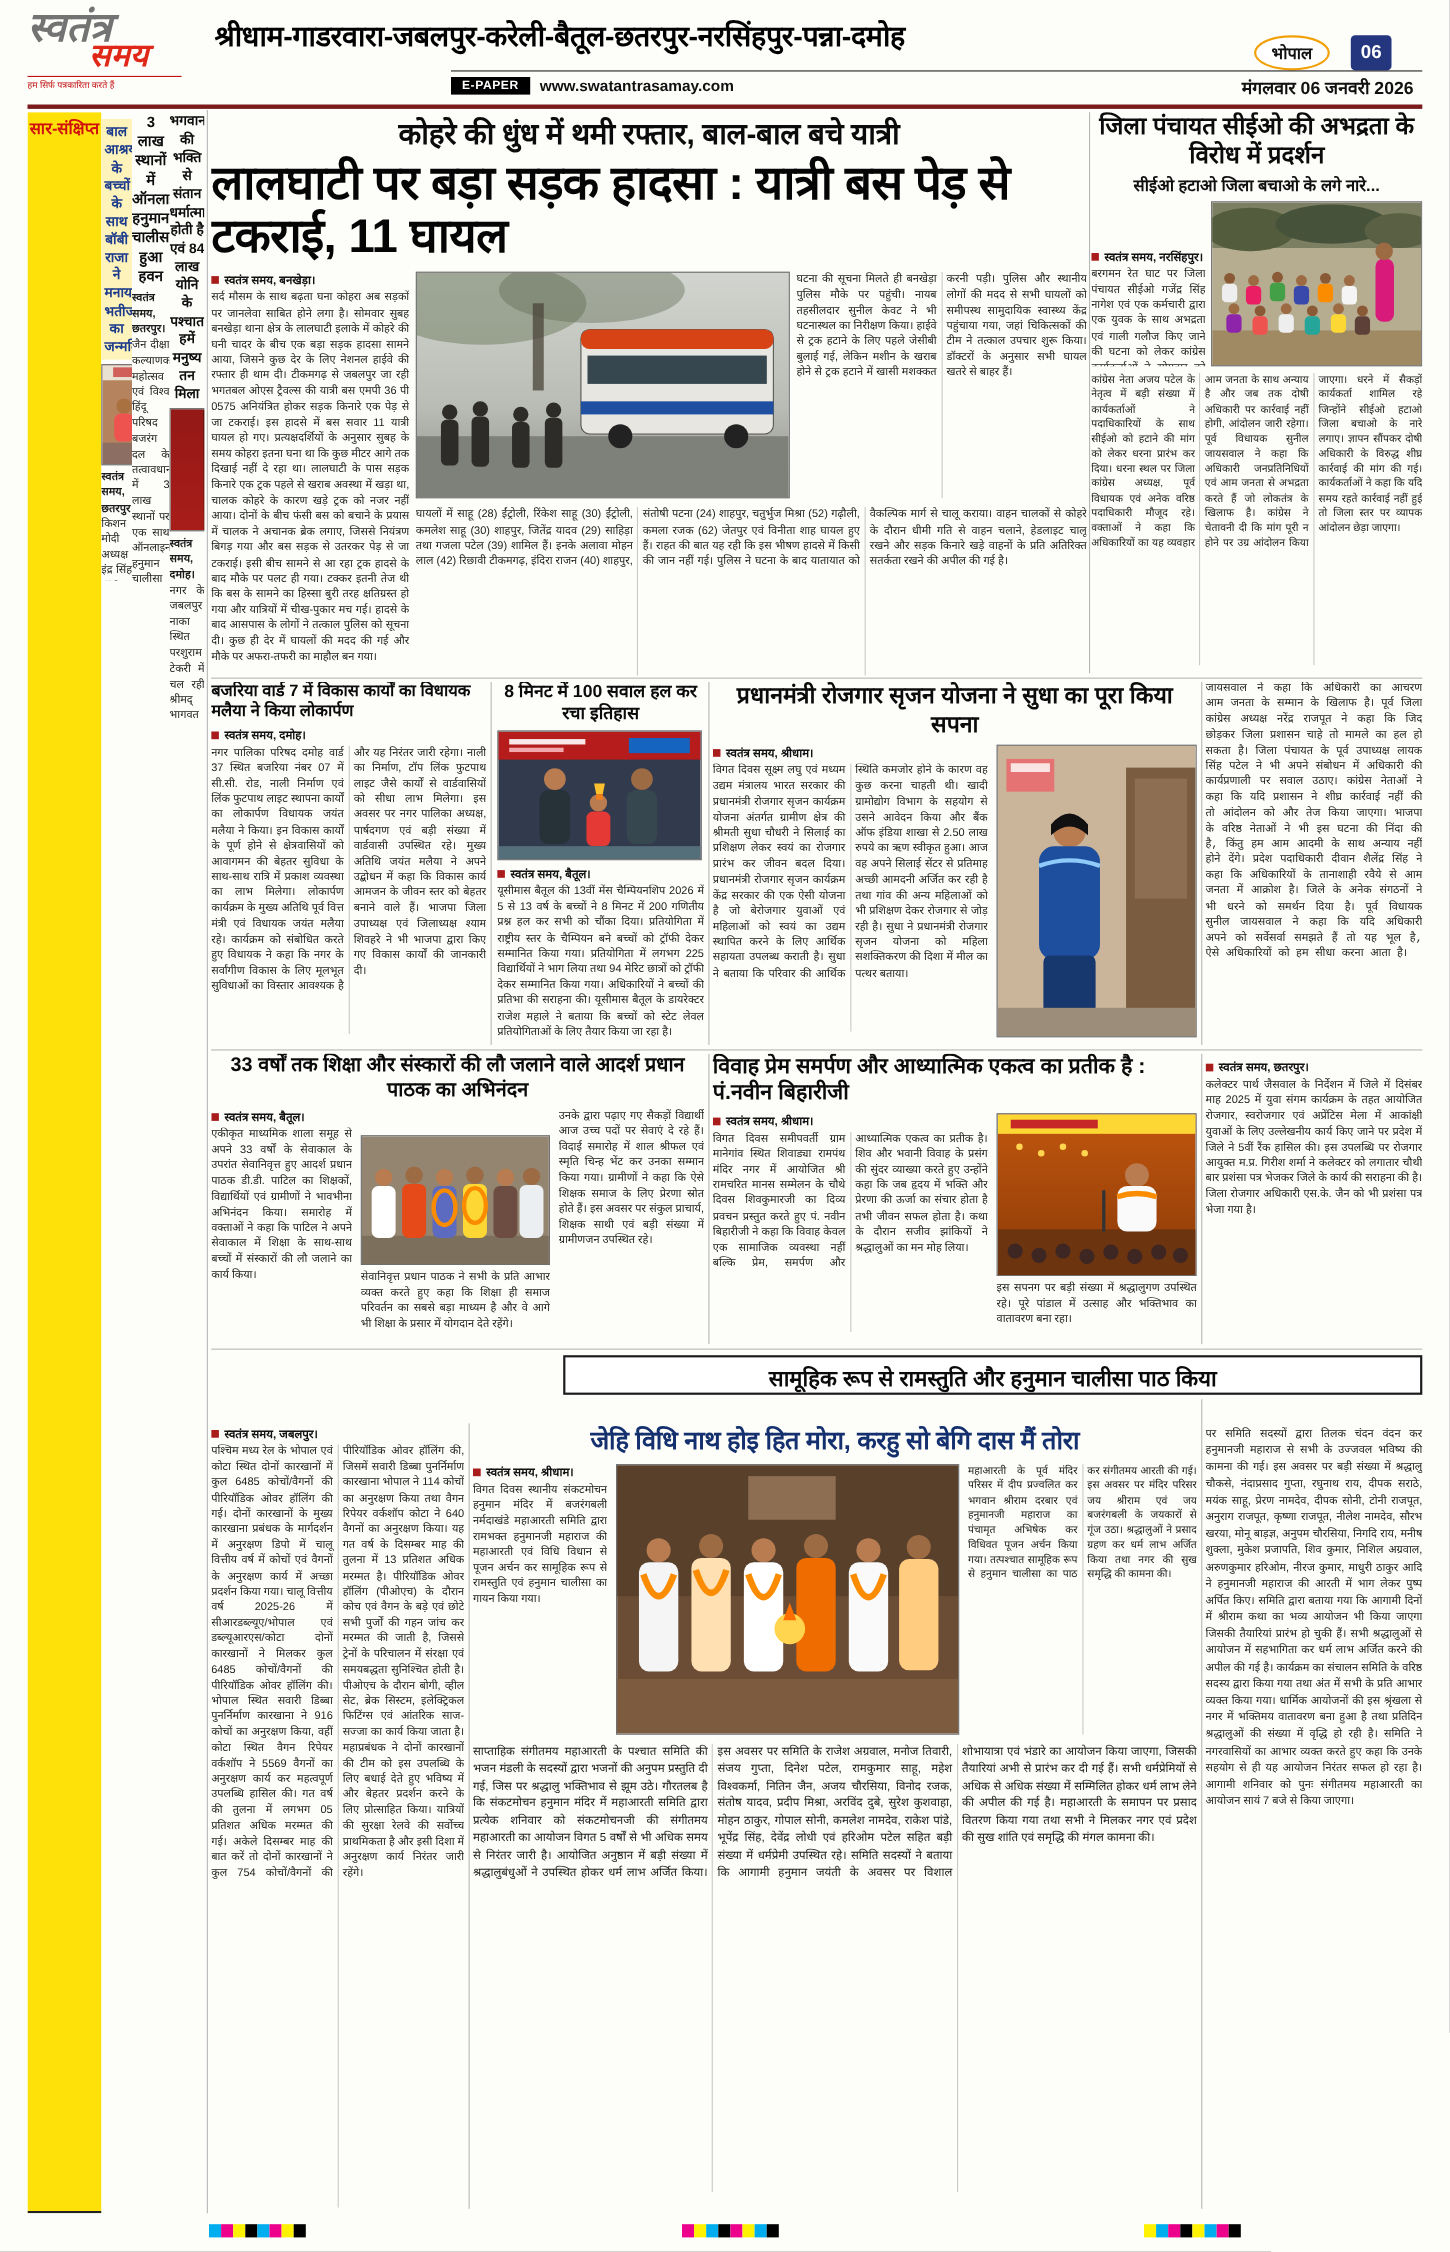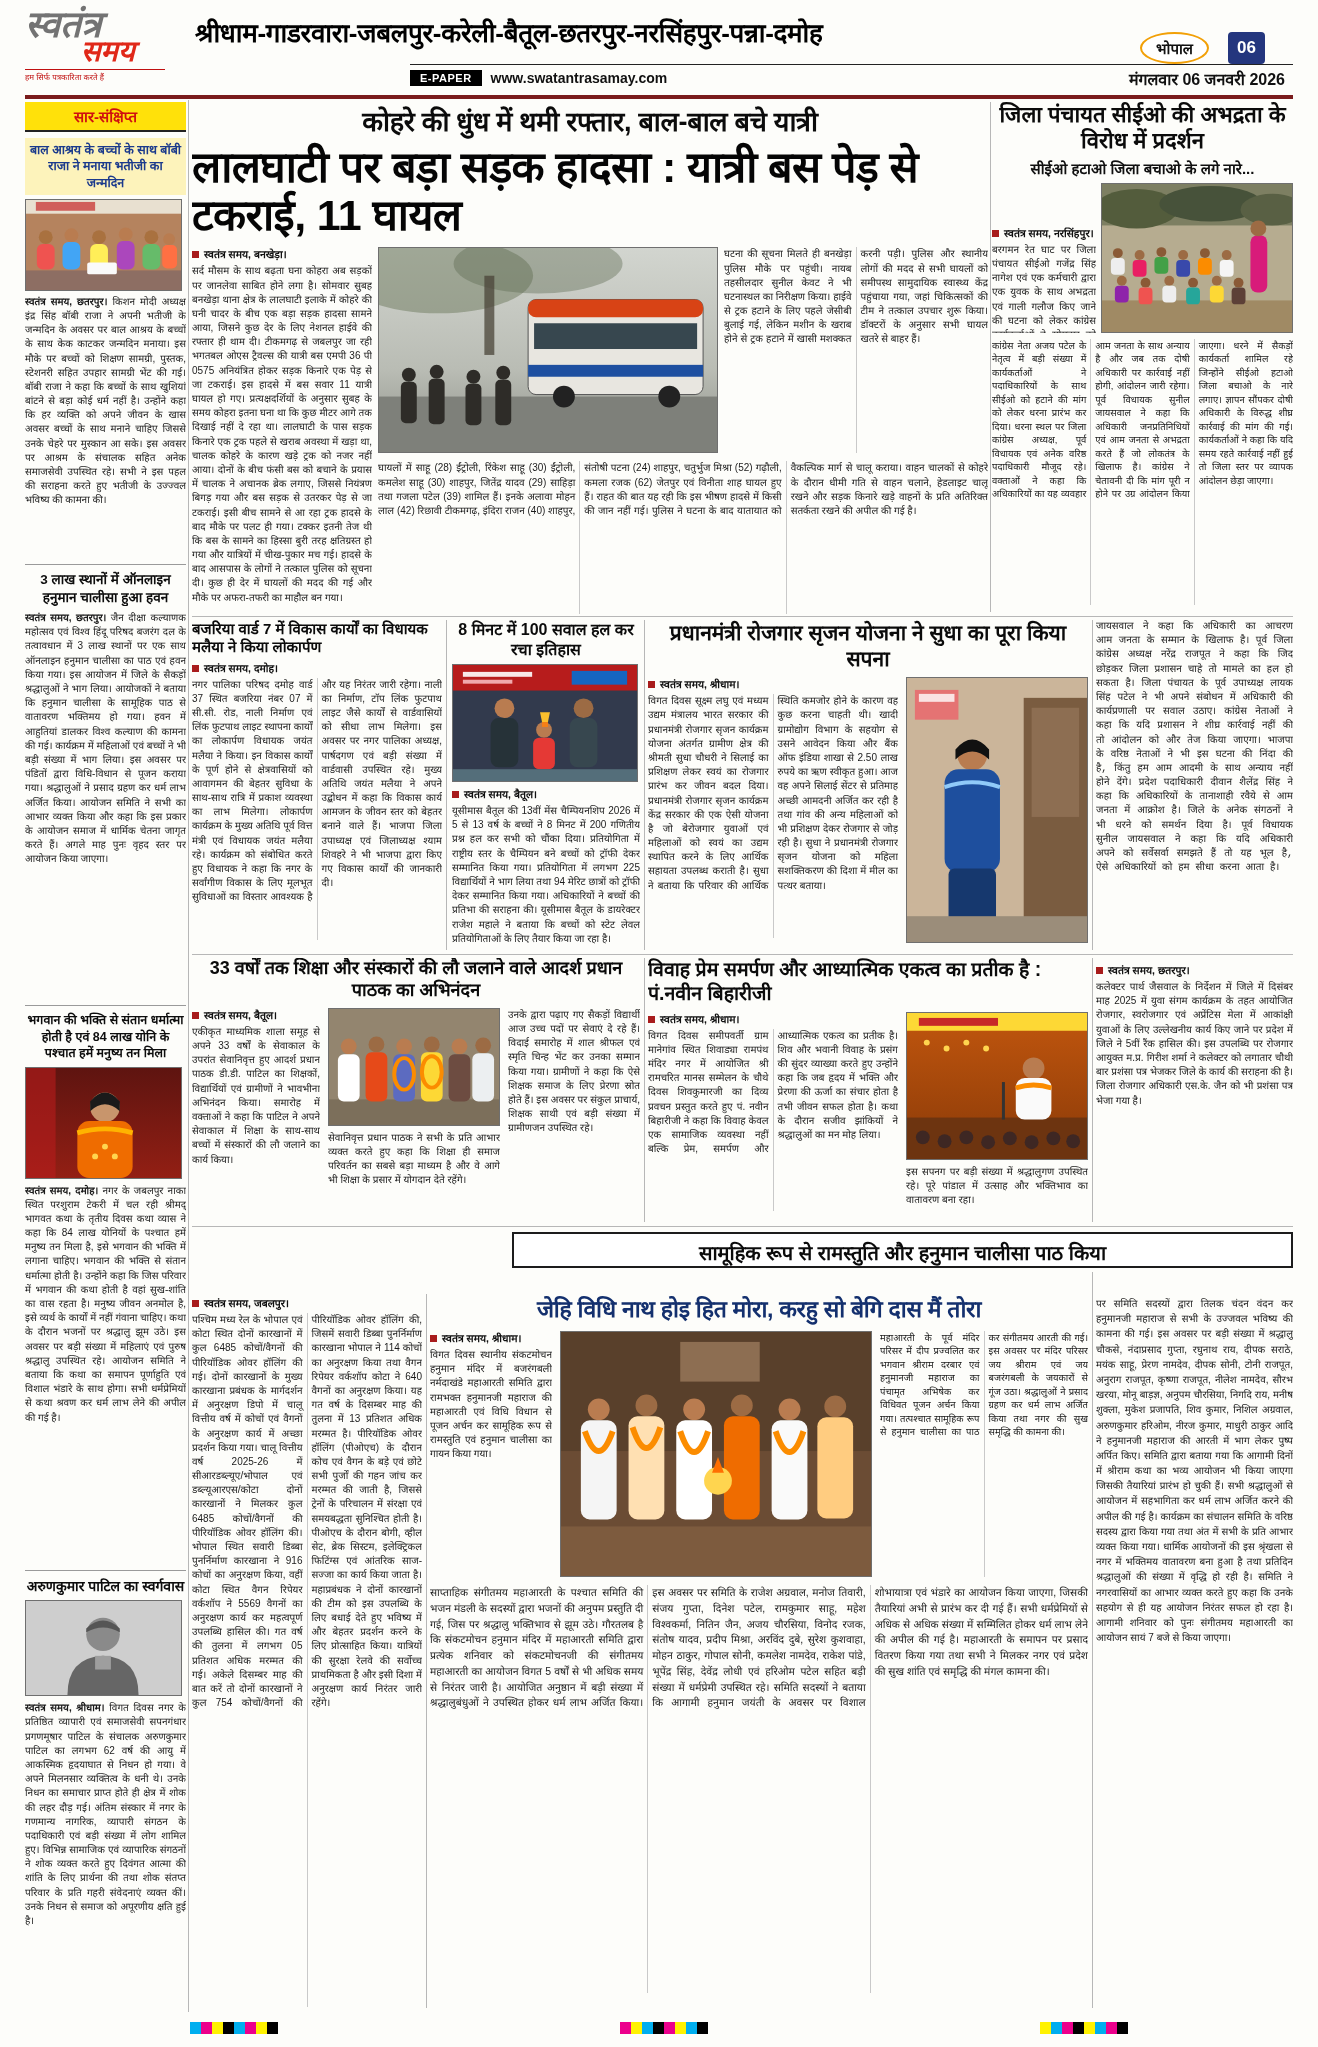--- a/index.html
+++ b/index.html
@@ -27,21 +27,21 @@
 .logo-tag{font-size:8px;color:#c01010;border-top:1.5px solid #c01010;margin-top:3px;width:140px;padding-top:1px;}
 .region{position:absolute;left:170px;top:10px;width:950px;text-align:left;font-size:26px;font-weight:900;color:#000;letter-spacing:-0.3px;white-space:nowrap;overflow:hidden;}
 .city{position:absolute;right:84px;top:28px;border:2.5px solid #f2a007;border-radius:50%;padding:4px 14px;font-weight:bold;font-size:15px;color:#111;background:#fff;}
 .pnum{position:absolute;right:28px;top:28px;background:#24367e;color:#fff;font-weight:bold;font-size:17px;padding:6px 9px;border-radius:4px;}
 .subrow{position:absolute;left:385px;top:60px;right:0;border-top:1.5px solid #222;padding-top:5px;display:flex;align-items:center;}
 .epaper{background:#000;color:#fff;font-size:11px;font-weight:bold;padding:2px 10px;margin-right:9px;letter-spacing:0.5px;}
 .url{font-weight:bold;font-size:14px;color:#111;}
 .dateline-top{position:absolute;right:8px;top:64px;font-weight:bold;font-size:16px;color:#111;}
 .mastrule{position:absolute;left:25px;width:1268px;top:95px;height:3.5px;background:#7a1c1c;}
 
-.sidebar{position:absolute;left:25px;top:102px;width:161px;height:1910px;display:flex;flex-direction:column;overflow:hidden;}
+.sidebar{position:absolute;left:25px;top:102px;width:161px;height:1910px;display:flex;flex-direction:row;overflow:hidden;}
 .sar{background:#ffe10a;color:#cf1010;font-weight:900;font-size:15px;text-align:center;padding:4px 2px;border-bottom:2px solid #222;flex:none;}
 .side-hr{border-top:1px solid #9a9a9a;margin:6px 0;flex:none;}
 .sb-h{font-weight:800;text-align:center;color:#0d0d0d;overflow:hidden;}
 .sb-h-a{background:#fdf3bb;color:#1b3a8c;font-size:12.5px;line-height:1.3;padding:4px 3px;font-weight:800;text-align:center;}
 
 .story{position:absolute;overflow:hidden;}
 .h-kicker{font-size:27px;font-weight:900;text-align:center;color:#0b0b0b;letter-spacing:-0.3px;}
 .h-lead{font-size:43px;line-height:1.12;font-weight:900;color:#050505;letter-spacing:-0.6px;margin-top:4px;}
 .h-ceo{font-size:22px;line-height:1.2;font-weight:900;text-align:center;color:#0b0b0b;}
 .h-ceo-sub{font-size:15px;font-weight:800;text-align:center;color:#101010;margin-top:3px;}
@@ -331,21 +331,21 @@
     </div>
   </div>
 
   <div class="story" style="left:192px;top:958px;width:448px;height:264px;">
     <div class="h-md" style="font-size:18px;text-align:center;">33 वर्षों तक शिक्षा और संस्कारों की लौ जलाने वाले आदर्श प्रधान पाठक का अभिनंदन</div>
     <div style="display:flex;gap:8px;margin-top:6px;height:208px;">
       <div style="width:128px;overflow:hidden;">
         <span class="dl">स्वतंत्र समय, बैतूल।</span>
         <div class="body-txt" style="height:186px;">एकीकृत माध्यमिक शाला समूह से अपने 33 वर्षों के सेवाकाल के उपरांत सेवानिवृत्त हुए आदर्श प्रधान पाठक डी.डी. पाटिल का शिक्षकों, विद्यार्थियों एवं ग्रामीणों ने भावभीना अभिनंदन किया। समारोह में वक्ताओं ने कहा कि पाटिल ने अपने सेवाकाल में शिक्षा के साथ-साथ बच्चों में संस्कारों की लौ जलाने का कार्य किया।</div>
       </div>
-      <div style="width:172px;">
+      <div style="width:172px;margin-top:24px;">
         <div class="photo" style="width:172px;height:118px;">
           <svg viewBox="0 0 172 118" preserveAspectRatio="none">
             <rect width="172" height="118" fill="#93856f"></rect>
             <rect y="92" width="172" height="26" fill="#7c6f5b"></rect>
             <g>
               <circle cx="20" cy="38" r="8" fill="#b97c50"></circle>
                 <rect x="9" y="46" width="22" height="48" rx="6" fill="#ffffff"></rect>
               <circle cx="48" cy="36" r="8" fill="#9c6b44"></circle>
                 <rect x="37" y="44" width="22" height="50" rx="6" fill="#e64a19"></rect>
               <circle cx="76" cy="38" r="8" fill="#b97c50"></circle>

